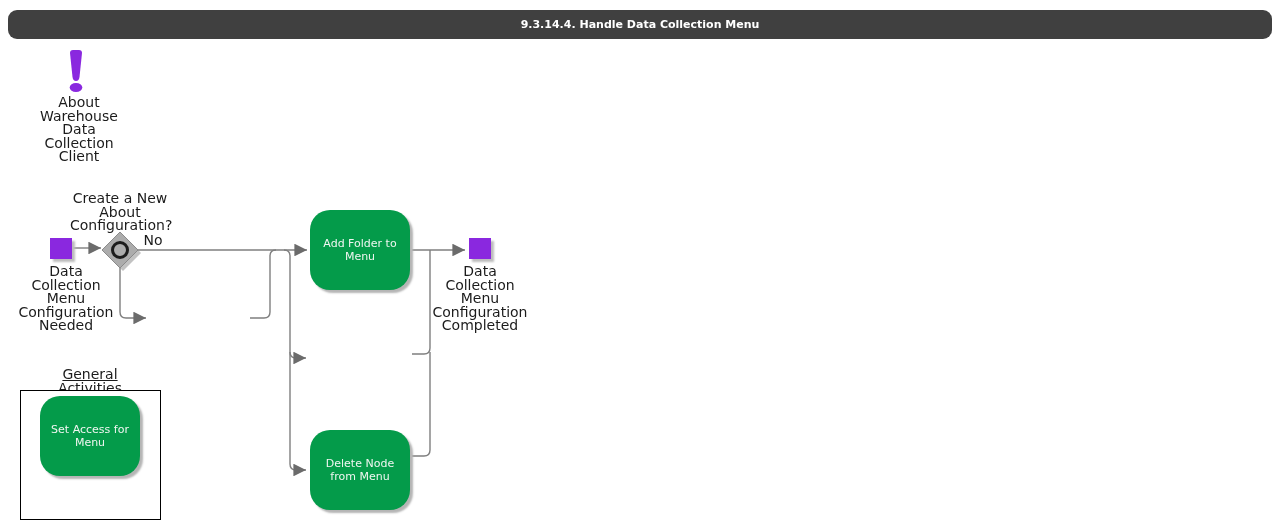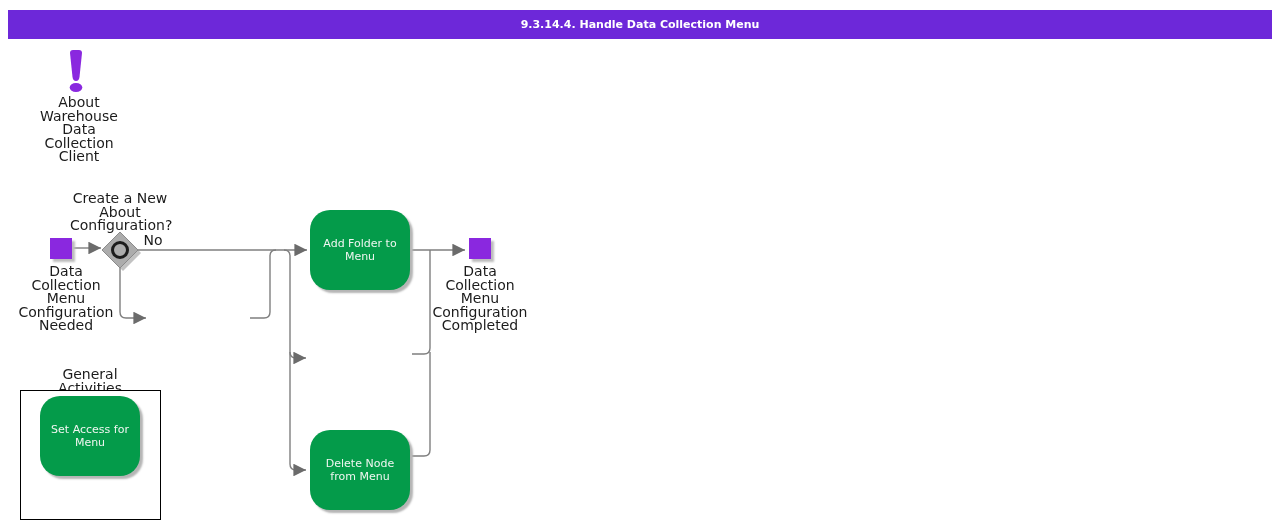--- a/index.html
+++ b/index.html
@@ -1,22 +1,22 @@
 <!DOCTYPE html>
 <html><head>
 <meta charset="utf-8">
 <style>
   html,body{margin:0;padding:0;background:#ffffff;}
   body{width:1280px;height:530px;font-family:"DejaVu Sans","Liberation Sans",sans-serif;}
   .stage{position:relative;width:1280px;height:530px;overflow:hidden;background:#fff;}
 
   .titlebar{
     position:absolute;left:8px;top:10px;width:1264px;height:29px;
-    background:#6d28d9;color:#ffffff;font-size:11px;font-weight:bold;
-    display:flex;align-items:center;justify-content:center;
+    background:#404040;color:#ffffff;font-size:11px;font-weight:bold;
+    display:flex;align-items:center;justify-content:center;border-radius:9px;
   }
 
   .lbl{
     position:absolute;color:#1b1b1b;font-size:14px;line-height:13.5px;
     text-align:center;white-space:pre-line;
   }
 
   .square{
     position:absolute;width:22px;height:21px;background:#8A28DF;
     box-shadow:3px 3px 2px #bdbdbd;
@@ -96,18 +96,18 @@
 Menu</div>
   <div class="task" style="left:310px;top:430px;">Delete Node
 from Menu</div>
 
   <div class="square" style="left:469px;top:238px;"></div>
   <div class="lbl" style="left:430px;top:265px;width:100px;">Data Collection
 Menu
 Configuration
 Completed</div>
 
-  <div class="lbl" style="left:40px;top:368px;width:100px;">General Activities</div>
+  <div class="lbl" style="left:40px;top:368px;width:100px;text-decoration:underline;">General Activities</div>
   <div class="genrect"></div>
   <div class="task" style="left:40px;top:396px;">Set Access for
 Menu</div>
 
 </div>
 
 </body></html>

